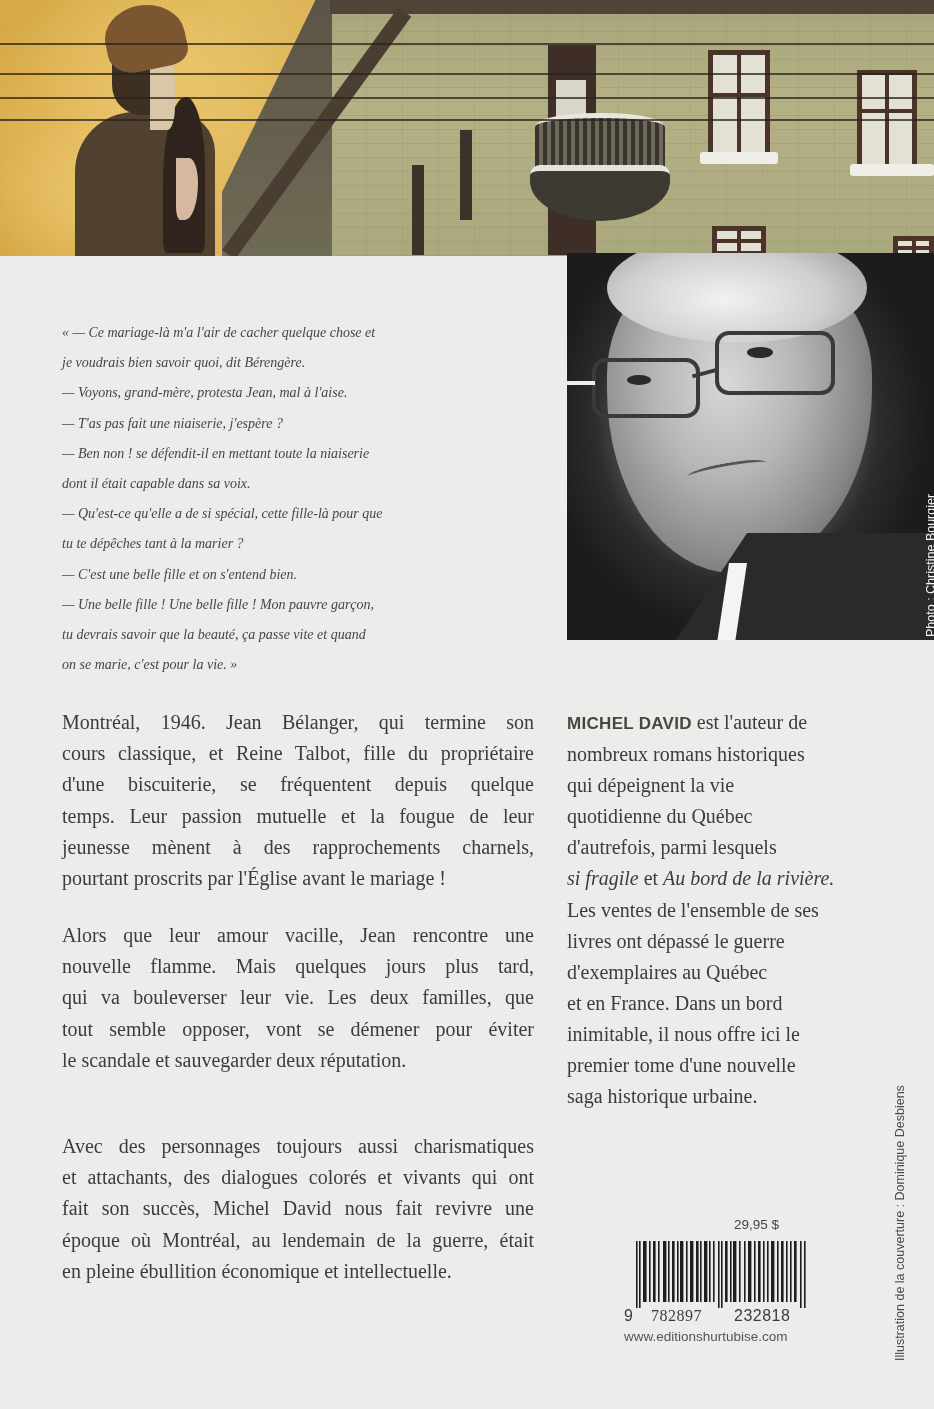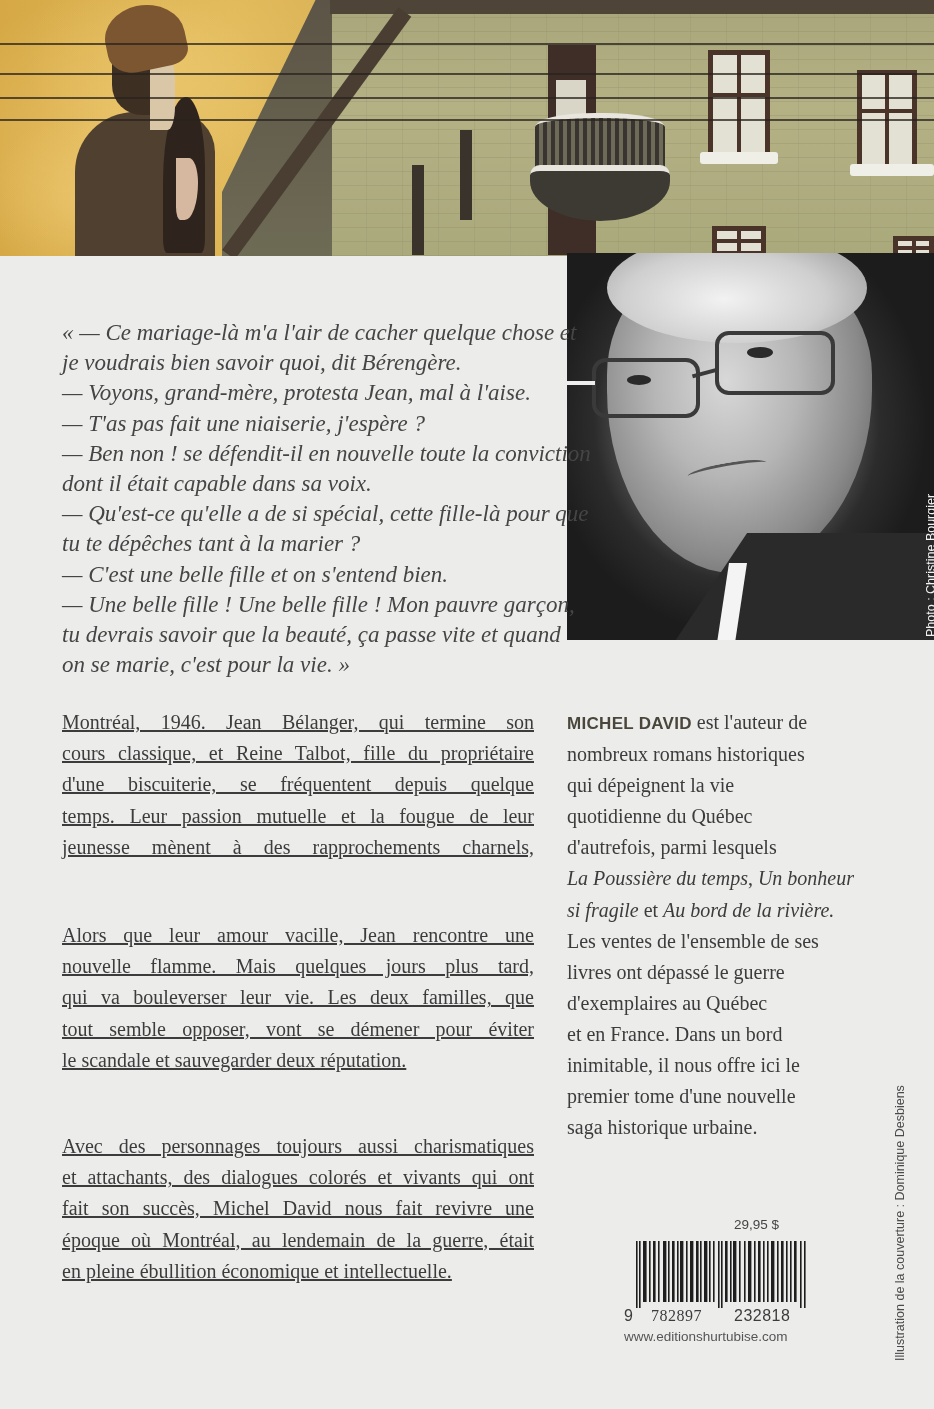--- a/index.html
+++ b/index.html
@@ -112,31 +112,31 @@
   .ph-collar { left: 150px; top: 310px; width: 30px; height: 80px; background:#f4f4f4; clip-path: polygon(40% 0,100% 0,60% 100%,0 100%); }
   #photo-credit {
     left: 924px; top: 637px; transform-origin: left top; transform: rotate(-90deg);
     white-space: nowrap; color: #f4f4f4;
     font-family: "Liberation Sans", "DejaVu Sans", sans-serif; font-size: 12.5px;
   }
 
   
   #quote {
     left: 62px; top: 318px; width: 472px;
-    font-style: italic; font-size: 23px; line-height: 30.2px; color: #454545;
+    font-style: italic; font-size: 14px; line-height: 30.2px; color: #454545;
   }
   #quote .qline { display: block; white-space: nowrap; }
 
   
   .para {
     left: 62px; width: 472px;
     font-size: 20px; line-height: 31.2px; color: #3c3c3c;
     text-align: justify;
   }
-  .para .pline { display: block; white-space: nowrap; text-align-last: justify; text-align: justify; text-decoration: underline; }
+  .para .pline { display: block; white-space: nowrap; text-align-last: justify; text-align: justify; }
   .para .pline.last { text-align-last: left; }
 
   
   #bio {
     left: 567px; top: 707px; width: 320px;
     font-size: 20px; line-height: 31.1px; color: #3c3c3c;
   }
   #bio .bline { display: block; white-space: nowrap; }
   #bio .author-name {
     font-family: "Liberation Sans", "DejaVu Sans", sans-serif; font-weight: bold;
@@ -209,36 +209,37 @@
   <div class="abs ph-jacket"></div>
   <div class="abs ph-collar"></div>
 </div>
 <div id="photo-credit" class="abs">Photo : Christine Bourgier</div>
 
 <div id="quote" class="abs">
   <span class="qline">« — Ce mariage-là m'a l'air de cacher quelque chose et</span>
   <span class="qline">je voudrais bien savoir quoi, dit Bérengère.</span>
   <span class="qline">— Voyons, grand-mère, protesta Jean, mal à l'aise.</span>
   <span class="qline">— T'as pas fait une niaiserie, j'espère ?</span>
-  <span class="qline">— Ben non ! se défendit-il en nouvelle toute la conviction</span>
+  <span class="qline">— Ben non ! se défendit-il en mettant toute la niaiserie</span>
   <span class="qline">dont il était capable dans sa voix.</span>
   <span class="qline">— Qu'est-ce qu'elle a de si spécial, cette fille-là pour que</span>
   <span class="qline">tu te dépêches tant à la marier ?</span>
   <span class="qline">— C'est une belle fille et on s'entend bien.</span>
   <span class="qline">— Une belle fille ! Une belle fille ! Mon pauvre garçon,</span>
   <span class="qline">tu devrais savoir que la beauté, ça passe vite et quand</span>
   <span class="qline">on se marie, c'est pour la vie. »</span>
 </div>
 
 <div class="abs para" style="top:707px;">
   <span class="pline">Montréal, 1946. Jean Bélanger, qui termine son</span>
   <span class="pline">cours classique, et Reine Talbot, fille du propriétaire</span>
   <span class="pline">d'une biscuiterie, se fréquentent depuis quelque</span>
   <span class="pline">temps. Leur passion mutuelle et la fougue de leur</span>
   <span class="pline">jeunesse mènent à des rapprochements charnels,</span>
+  <span class="pline last">pourtant proscrits par l'Église avant le mariage !</span>
 </div>
 
 <div class="abs para" style="top:920px;">
   <span class="pline">Alors que leur amour vacille, Jean rencontre une</span>
   <span class="pline">nouvelle flamme. Mais quelques jours plus tard,</span>
   <span class="pline">qui va bouleverser leur vie. Les deux familles, que</span>
   <span class="pline">tout semble opposer, vont se démener pour éviter</span>
   <span class="pline last">le scandale et sauvegarder deux réputation.</span>
 </div>
 
@@ -249,21 +250,20 @@
   <span class="pline">époque où Montréal, au lendemain de la guerre, était</span>
   <span class="pline last">en pleine ébullition économique et intellectuelle.</span>
 </div>
 
 <div id="bio" class="abs">
   <span class="bline"><span class="author-name">MICHEL DAVID</span><span> est l'auteur de</span></span>
   <span class="bline">nombreux romans historiques</span>
   <span class="bline">qui dépeignent la vie</span>
   <span class="bline">quotidienne du Québec</span>
   <span class="bline">d'autrefois, parmi lesquels</span>
-  <span class="bline"><i>La Poussière du temps</i><span>, </span><i>Un bonheur</i></span>
   <span class="bline"><i>si fragile</i><span> et </span><i>Au bord de la rivière.</i></span>
   <span class="bline">Les ventes de l'ensemble de ses</span>
   <span class="bline">livres ont dépassé le guerre</span>
   <span class="bline">d'exemplaires au Québec</span>
   <span class="bline">et en France. Dans un bord</span>
   <span class="bline">inimitable, il nous offre ici le</span>
   <span class="bline">premier tome d'une nouvelle</span>
   <span class="bline">saga historique urbaine.</span>
 </div>
 

